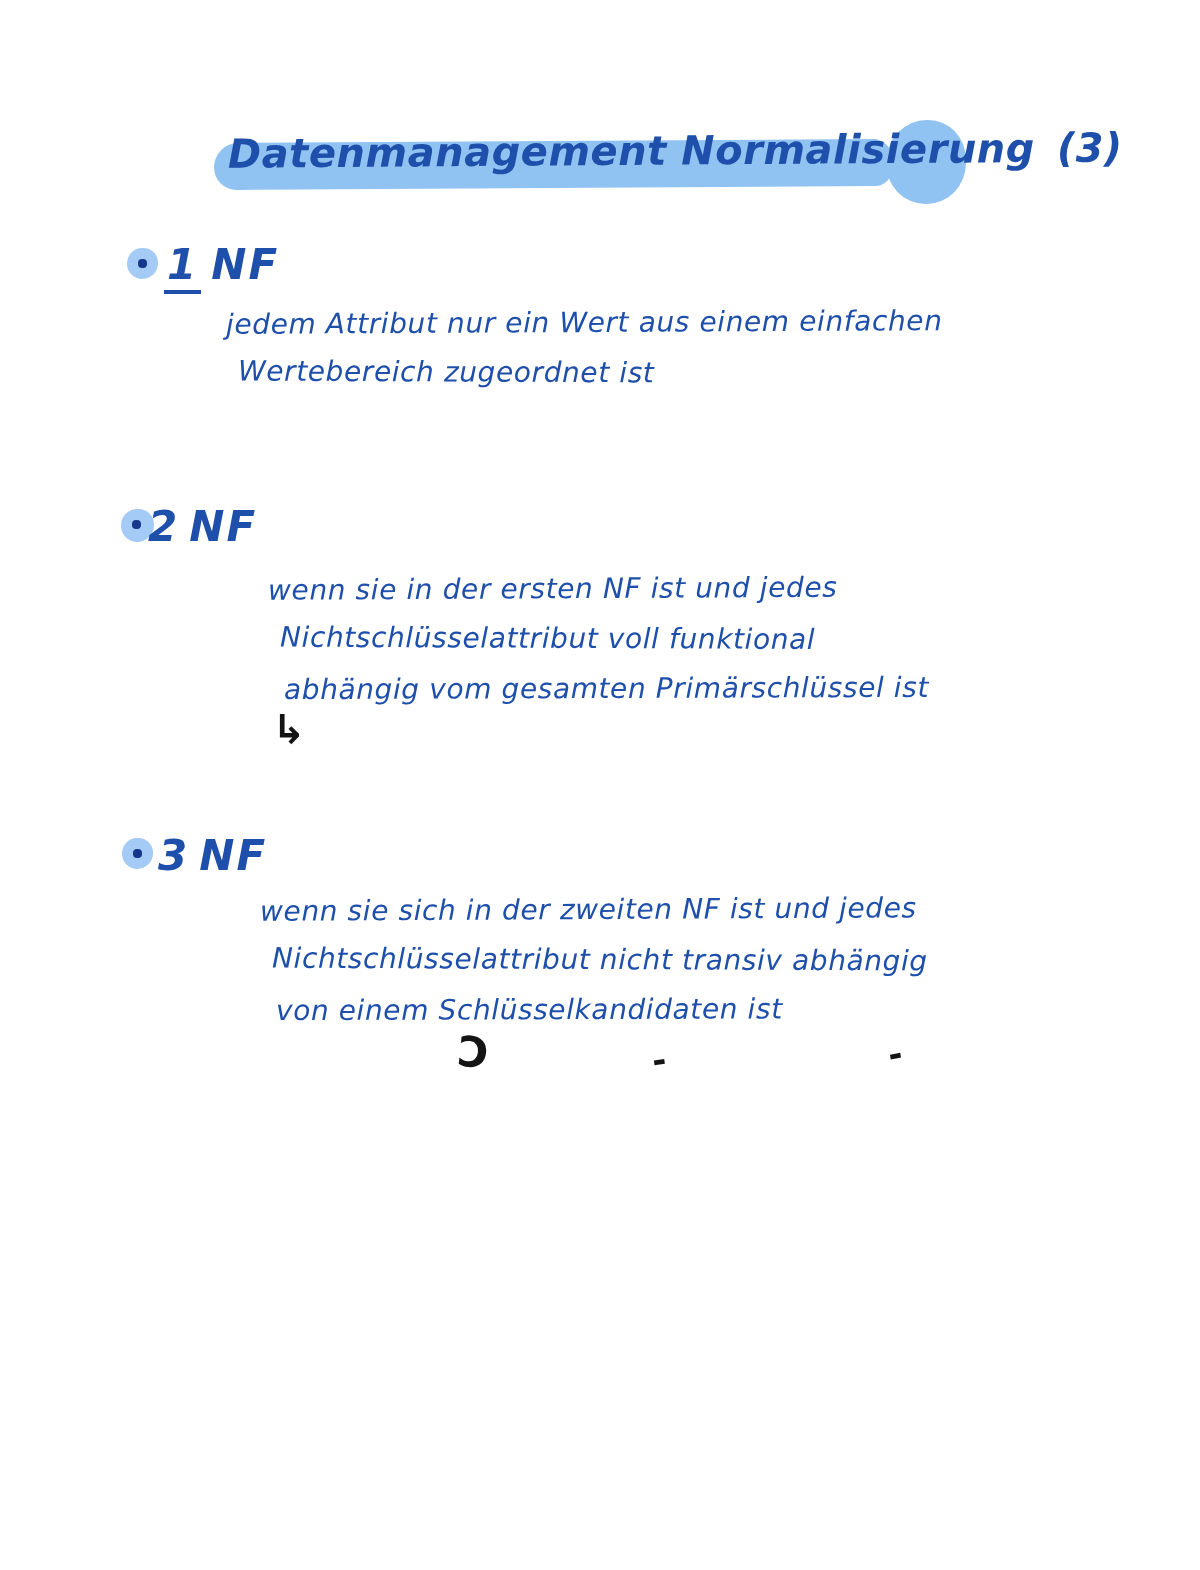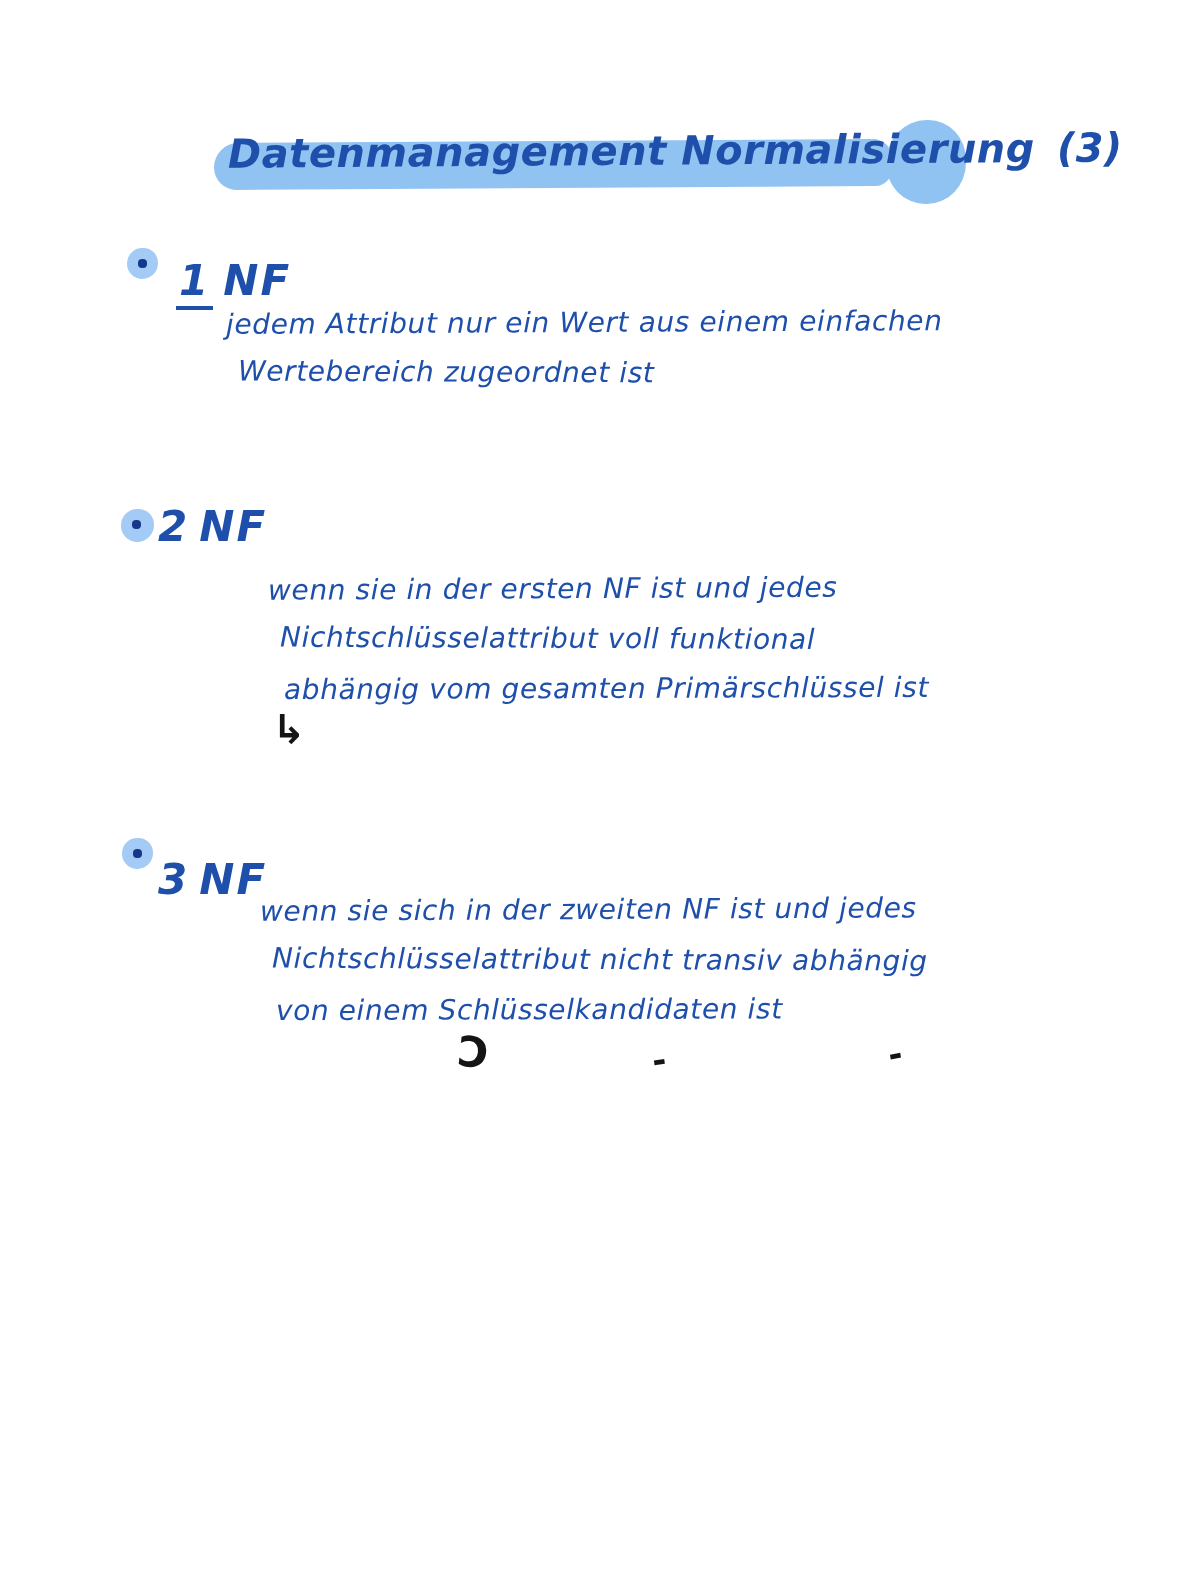--- a/index.html
+++ b/index.html
@@ -82,23 +82,23 @@
 
   .heading {
     position: absolute;
     color: var(--ink);
     font-size: 42px;
     font-style: italic;
     font-weight: bold;
     letter-spacing: 2px;
     white-space: nowrap;
   }
-  .s1 .heading { left: 176px; top: 0; margin-top: 16px; }
-  .s2 .heading { left: 158px; top: 2px; }
-  .s3 .heading { left: 158px; top: 1px; margin-top: 24px; }
+  .s1 .heading { left: 164px; top: 0; }
+  .s2 .heading { left: 148px; top: 2px; }
+  .s3 .heading { left: 158px; top: 1px; }
   .heading .num { margin-right: 10px; }
   .heading .num.underlined {
     border-bottom: 4px solid var(--ink);
     padding: 0 3px 1px 3px;
   }
 
   .lines {
     position: absolute;
     color: var(--ink);
     font-size: 28px;

